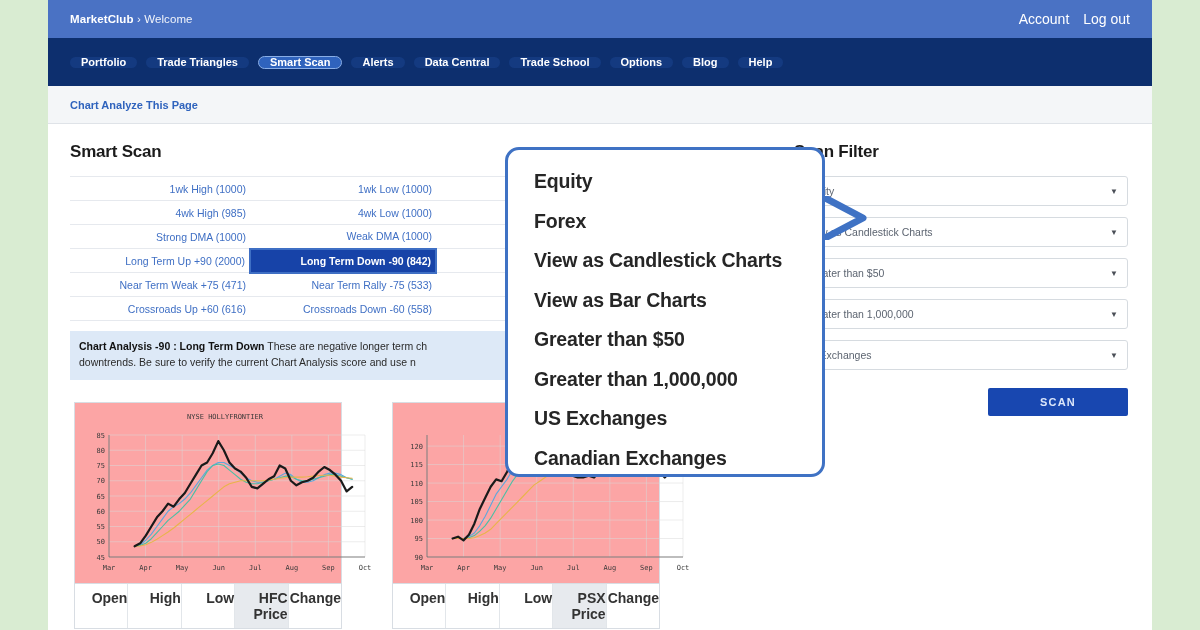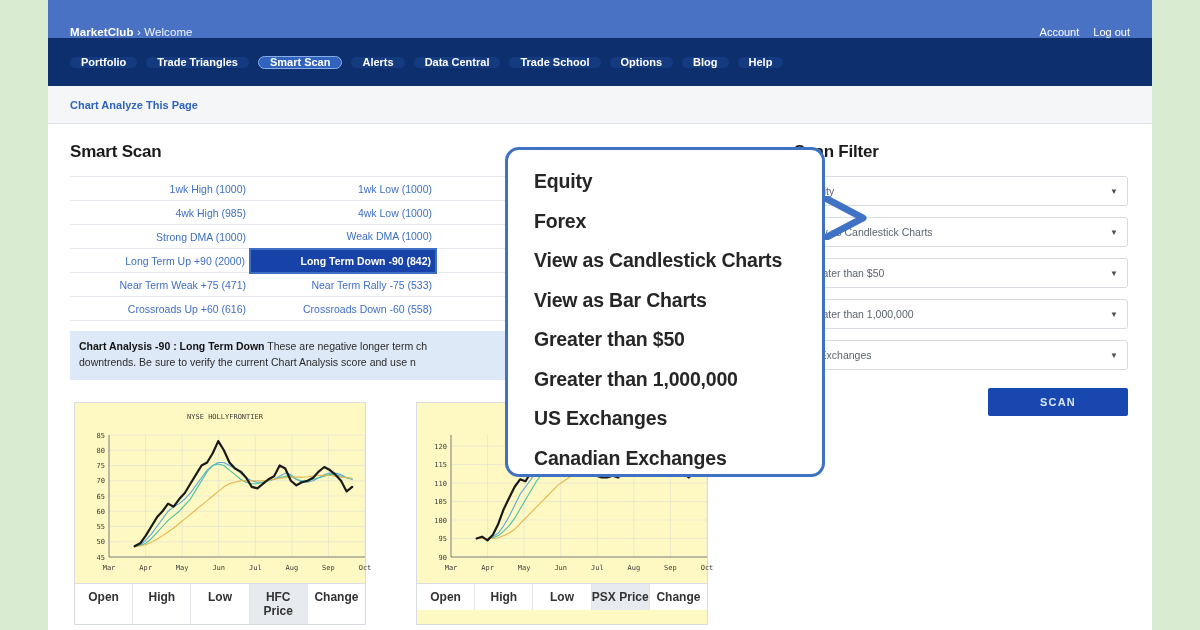--- a/index.html
+++ b/index.html
@@ -12,29 +12,29 @@
   .page {
     position: absolute;
     left: 48px; top: 0; width: 1104px; height: 630px;
     background: #ffffff;
     overflow: hidden;
   }
   
   .topbar {
     height: 38px;
     background: #4a72c4;
-    display: flex; align-items: flex-end;
+    display: flex; align-items: center;
     padding: 0 22px;
     color: #ffffff;
   }
   .brand { font-size: 11.5px; font-weight: bold; letter-spacing: .1px; }
   .brand .crumb-sep { font-weight: normal; opacity: .92; }
   .brand .crumb-cur { font-weight: normal; opacity: .92; }
   .topbar-right { margin-left: auto; display: flex; gap: 14px; }
-  .topbar-right span { font-size: 11px; color: #fff; }
+  .topbar-right span { font-size: 14px; color: #fff; }
   
   .navbar {
     height: 48px;
     background: #0d2f6e;
     display: flex; align-items: center;
     padding: 0 22px;
     gap: 9px;
   }
   .navitem {
     background: #143a80;
@@ -94,30 +94,30 @@
     background: #dde9f7;
     padding: 7px 9px 9px 9px;
     font-size: 10.5px;
     color: #2a2a2a;
     line-height: 1.55;
   }
   .analysis-box b { color: #111; }
   
   .charts-row { display: flex; gap: 50px; margin-top: 22px; padding-left: 4px; }
   .chart-card {
-    width: 292px;
+    width: 268px;
     border: 1px solid #d8dde3;
-    background: #fef9c3;
+    background: #fca5a5;
   }
   .chart-card .plot { height: 180px; position: relative; }
   .chart-cols {
     display: flex; border-top: 1px solid #d8dde3; background: #fff;
   }
   .chart-cols div {
-    flex: 1; text-align: center; font-size: 12px; font-weight: bold; color: #333;
+    flex: 1; text-align: right; font-size: 14px; font-weight: bold; color: #333;
     padding: 6px 0; border-right: 1px solid #e2e6ea;
   }
   .chart-cols div.hl { background: #e7eaee; }
   .chart-cols div:last-child { border-right: none; }
   
   .filter-select {
     position: relative;
     height: 30px; width: 100%;
     border: 1px solid #d6dbe0;
     border-radius: 3px;

